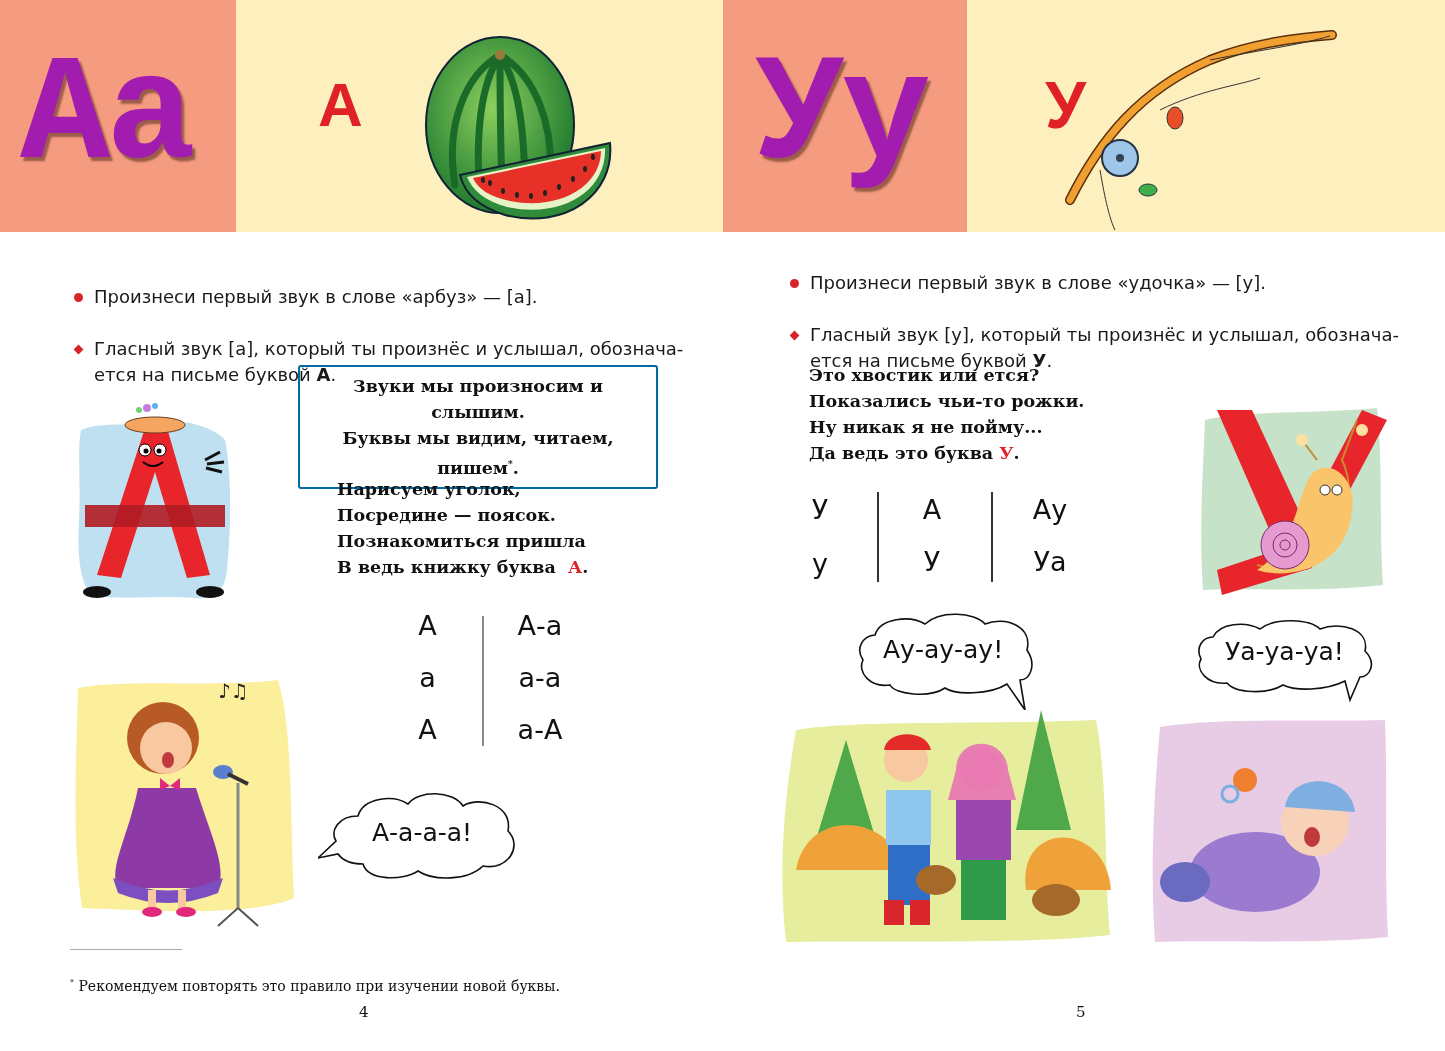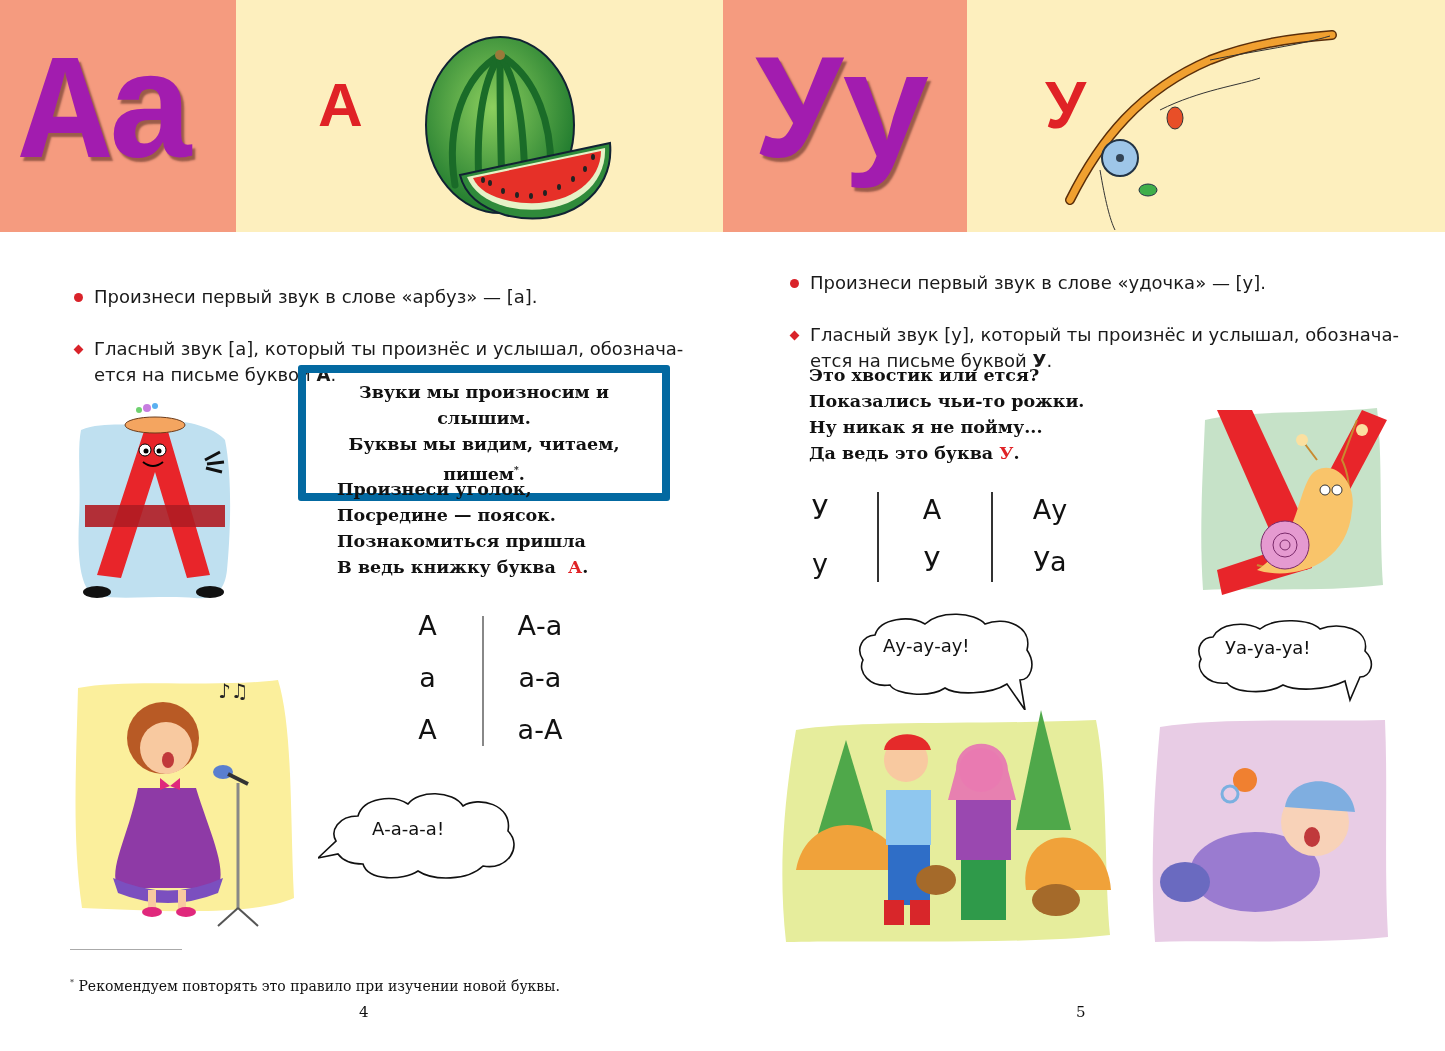--- a/index.html
+++ b/index.html
@@ -9,25 +9,25 @@
   .band-salmon { background:#f59b7f; }
   .band-cream { background:#fdefbe; }
   .big-letter { color:#a21caf; font-family:Liberation Mono, monospace; font-weight:bold;
                 text-shadow:3px 4px 2px rgba(80,40,30,0.55); letter-spacing:-4px; }
   .red-letter { color:#e02226; font-family:"Liberation Sans", sans-serif; font-weight:bold; }
   .bullets { font-family:"DejaVu Sans", sans-serif; font-size:18px; line-height:26px; color:#1a1a1a; }
   .bullet-row { position:relative; padding-left:24px;margin-top:26px; }
   .dot { position:absolute; left:4px; top:9px; width:9px; height:9px; border-radius:50%; background:#d9232a; }
   .diamond { position:absolute; left:5px; top:10px; width:7px; height:7px; background:#d9232a; transform:rotate(45deg); }
   .serif-bold { font-family:"DejaVu Serif", serif; font-weight:bold; font-size:17.5px; line-height:26px; color:#111; }
-  .rule-box { border:8px solid #0369a1; border-radius:3px; text-align:center; padding:6px 10px; }
+  .rule-box { border:2px solid #0369a1; border-radius:3px; text-align:center; padding:6px 10px; }
   .grid-letter { font-family:"DejaVu Sans", sans-serif; font-size:27px; color:#111; text-align:center; }
   .vline { background:#888; width:2px; }
   .vline-dark { background:#333; width:1.5px; }
-  .bubble-text { font-family:"DejaVu Sans", sans-serif; font-size:18px; color:#111; }
+  .bubble-text { font-family:"DejaVu Sans", sans-serif; font-size:25px; color:#111; }
   .footnote { font-family:"DejaVu Serif", serif; font-size:14px; color:#111;margin-top:20px; }
   .page-num { font-family:"DejaVu Serif", serif; font-size:15px; color:#111; }
   svg { display:block; }
 </style>
 </head>
 <body>
 
 <div class="abs band-salmon" style="left:0;top:0;width:236px;height:232px;"></div>
 <div class="abs band-cream" style="left:236px;top:0;width:487px;height:232px;"></div>
 
@@ -100,21 +100,21 @@
     <circle cx="71" cy="51" r="2.5"></circle>
       <circle cx="84" cy="51" r="2.5"></circle>
     <path d="M68 62 Q78 70 88 62" stroke="#000" stroke-width="2" fill="none"></path>
     <path d="M130 60 l15 -8 M132 64 l17 -2 M131 68 l16 4" stroke="#111" stroke-width="3"></path>
     <ellipse cx="22" cy="192" rx="14" ry="6" fill="#111"></ellipse>
       <ellipse cx="135" cy="192" rx="14" ry="6" fill="#111"></ellipse>
   </svg>
 </div>
 
 <div class="abs serif-bold" style="left:337px;top:476px;width:320px;">
-  <div>Произнеси уголок,</div>
+  <div>Нарисуем уголок,</div>
   <div>Посредине — поясок.</div>
   <div>Познакомиться пришла</div>
   <div><span>В ведь книжку буква </span><span style="color:#e02226;margin-left:6px;">А</span><span>.</span></div>
 </div>
 
 <div class="abs" style="left:400px;top:610px;width:180px;height:140px;">
   <div class="abs grid-letter" style="left:0;top:0;width:55px;">А</div>
   <div class="abs grid-letter" style="left:0;top:52px;width:55px;">а</div>
   <div class="abs grid-letter" style="left:0;top:104px;width:55px;">А</div>
   <div class="abs vline" style="left:82px;top:6px;height:130px;"></div>

